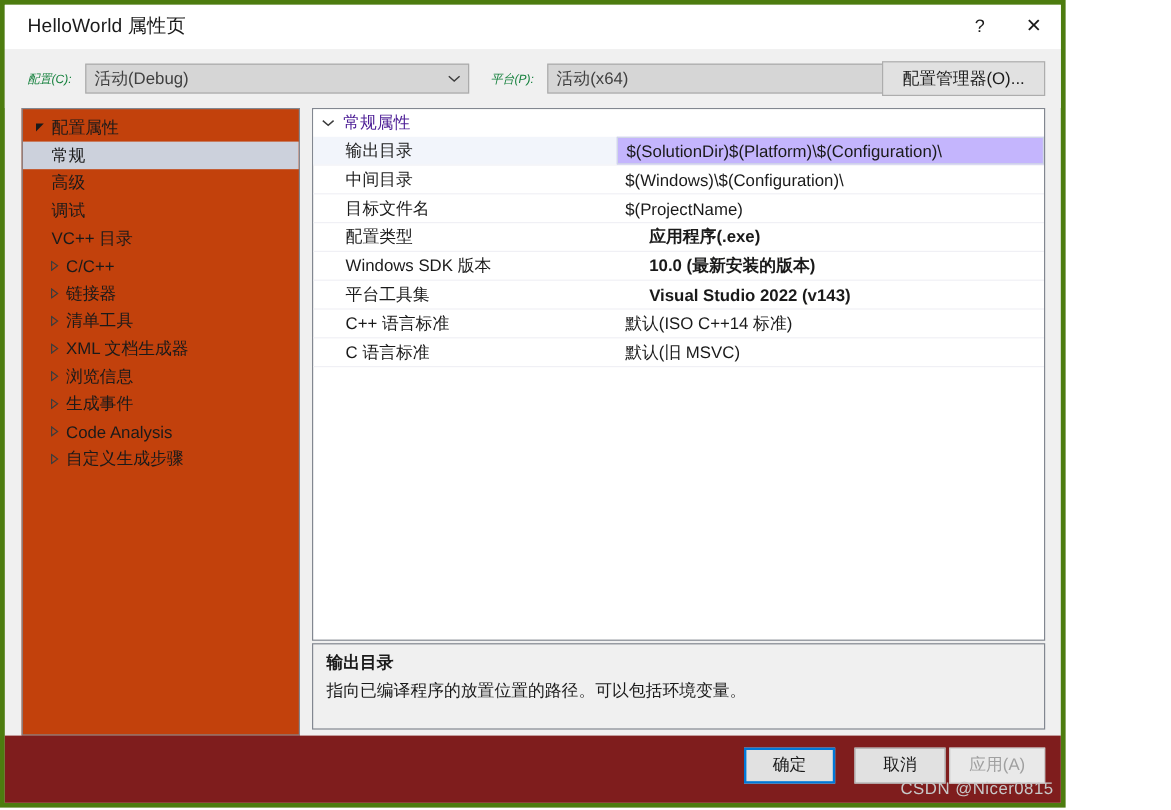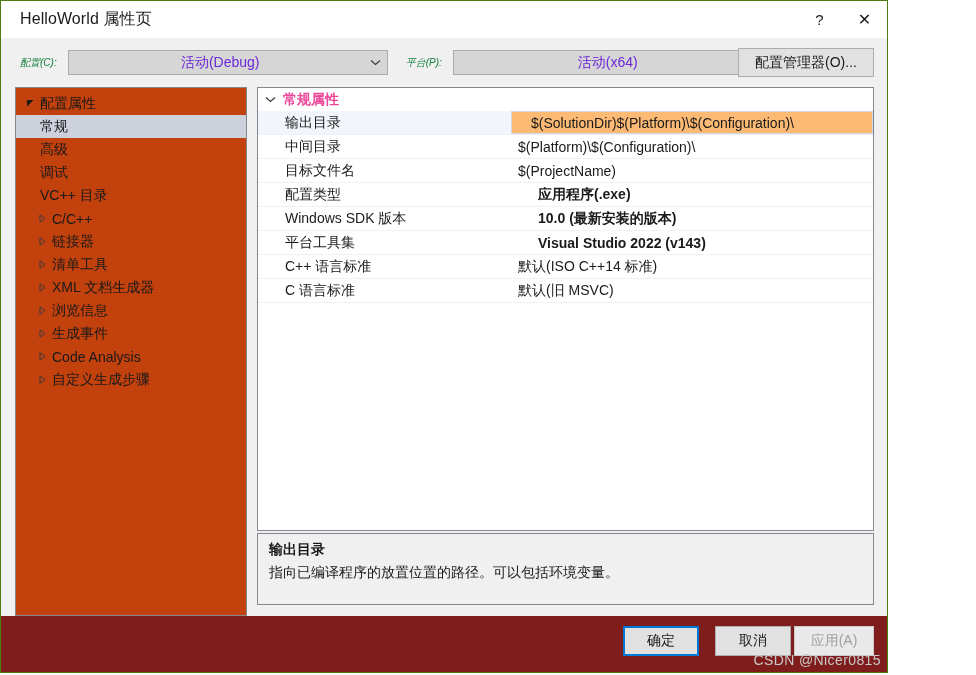--- a/index.html
+++ b/index.html
@@ -16,21 +16,21 @@
     overflow: hidden;
     position: relative;
   }
 
   
   #dialog {
     position: absolute;
     left: 0; top: 0;
     width: 888px;
     height: 673px;
-    border: 1px solid #4d7c0f;
+    border: 4px solid #4d7c0f;
     background: #f0f0f0;
     box-sizing: border-box;
     display: flex;
     flex-direction: column;
   }
 
   
   .titlebar {
     height: 37px;
     min-height: 37px;
@@ -86,25 +86,24 @@
     height: 25px;
     box-sizing: border-box;
     display: flex;
     align-items: center;
     position: relative;
     cursor: default;
   }
   .combo .cval {
     padding-left: 7px;
     font-size: 14px;
-    color: #6d28d9;
+    color: #404040;
     flex: 1;
     overflow: hidden;
     white-space: nowrap;
-    text-align: center;
   }
   .combo .chev {
     width: 22px;
     display: flex;
     align-items: center;
     justify-content: center;
   }
   .chevpath { stroke: #3c3c3c; stroke-width: 1.2; fill: none; }
   #combo-config { margin-left: 11px; width: 320px; }
   #combo-platform { margin-left: 11px; width: 325px; }
@@ -178,22 +177,22 @@
     background: #ffffff;
     border: 1px solid #828790;
     box-sizing: border-box;
     overflow: hidden;
   }
   .grid-header {
     height: 23px;
     display: flex;
     align-items: center;
     font-size: 14px;
-    font-weight: bold;
-    color: #ec4899;
+    font-weight: normal;
+    color: #4c1d95;
     background: #ffffff;
     cursor: default;
   }
   .grid-header .hchev {
     width: 25px;
     min-width: 25px;
     display: flex;
     align-items: center;
     justify-content: center;
   }
@@ -221,25 +220,25 @@
     flex: 1;
     display: flex;
     align-items: center;
     padding-left: 6px;
     color: #1a1a1a;
     white-space: nowrap;
     overflow: hidden;
   }
   .grid-row .cell-value.bold { font-weight: bold; margin-left: 20px; }
   .grid-row.selected .cell-value {
-    background: #fdba74;
+    background: #c4b5fd;
     border: 1px solid #d0d7e5;
     box-sizing: border-box;
     margin-left: -1px;
-    padding-left: 19px;
+    padding-left: 7px;
   }
 
   
   .desc-panel {
     margin-top: 2px;
     height: 72px;
     min-height: 72px;
     background: #f0f0f0;
     border: 1px solid #828790;
     box-sizing: border-box;
@@ -442,21 +441,21 @@
           </span>
           <span>常规属性</span>
         </div>
         <div id="grid-rows">
             <div class="grid-row selected">
               <div class="cell-label">输出目录</div>
               <div class="cell-value">$(SolutionDir)$(Platform)\$(Configuration)\</div>
             </div>
             <div class="grid-row">
               <div class="cell-label">中间目录</div>
-              <div class="cell-value">$(Platform)\$(Configuration)\</div>
+              <div class="cell-value">$(Windows)\$(Configuration)\</div>
             </div>
             <div class="grid-row">
               <div class="cell-label">目标文件名</div>
               <div class="cell-value">$(ProjectName)</div>
             </div>
             <div class="grid-row">
               <div class="cell-label">配置类型</div>
               <div class="cell-value bold">应用程序(.exe)</div>
             </div>
             <div class="grid-row">

